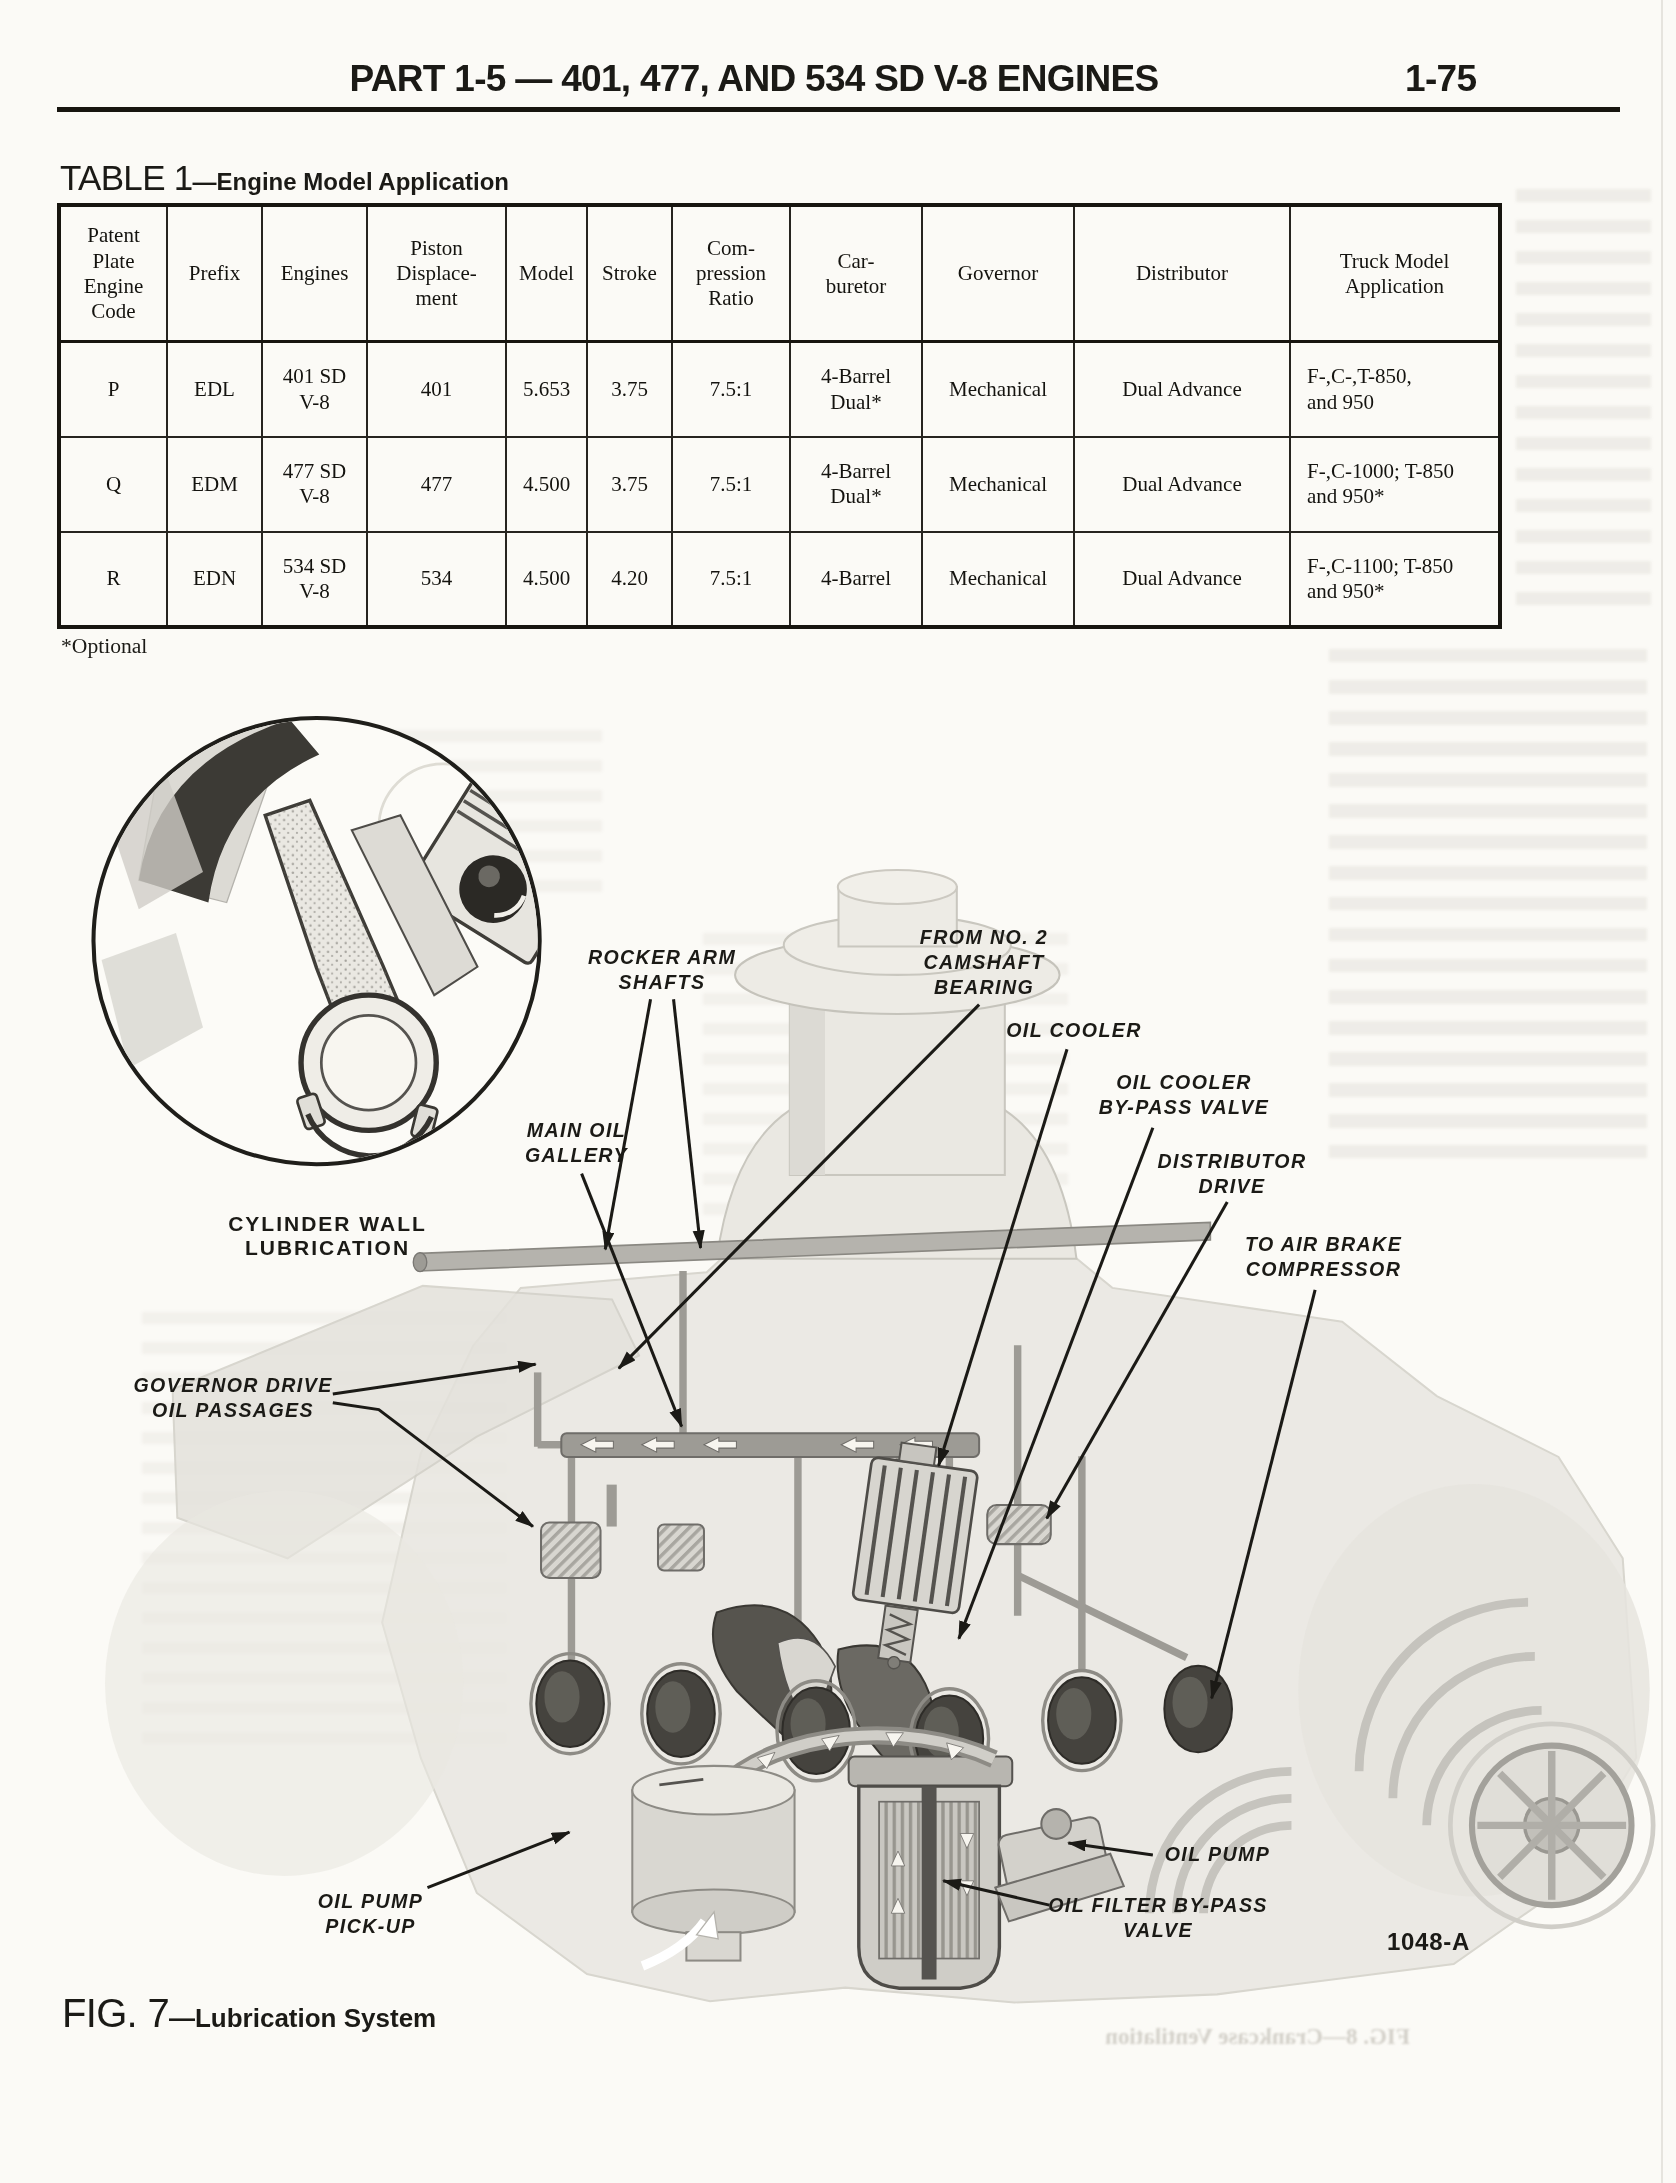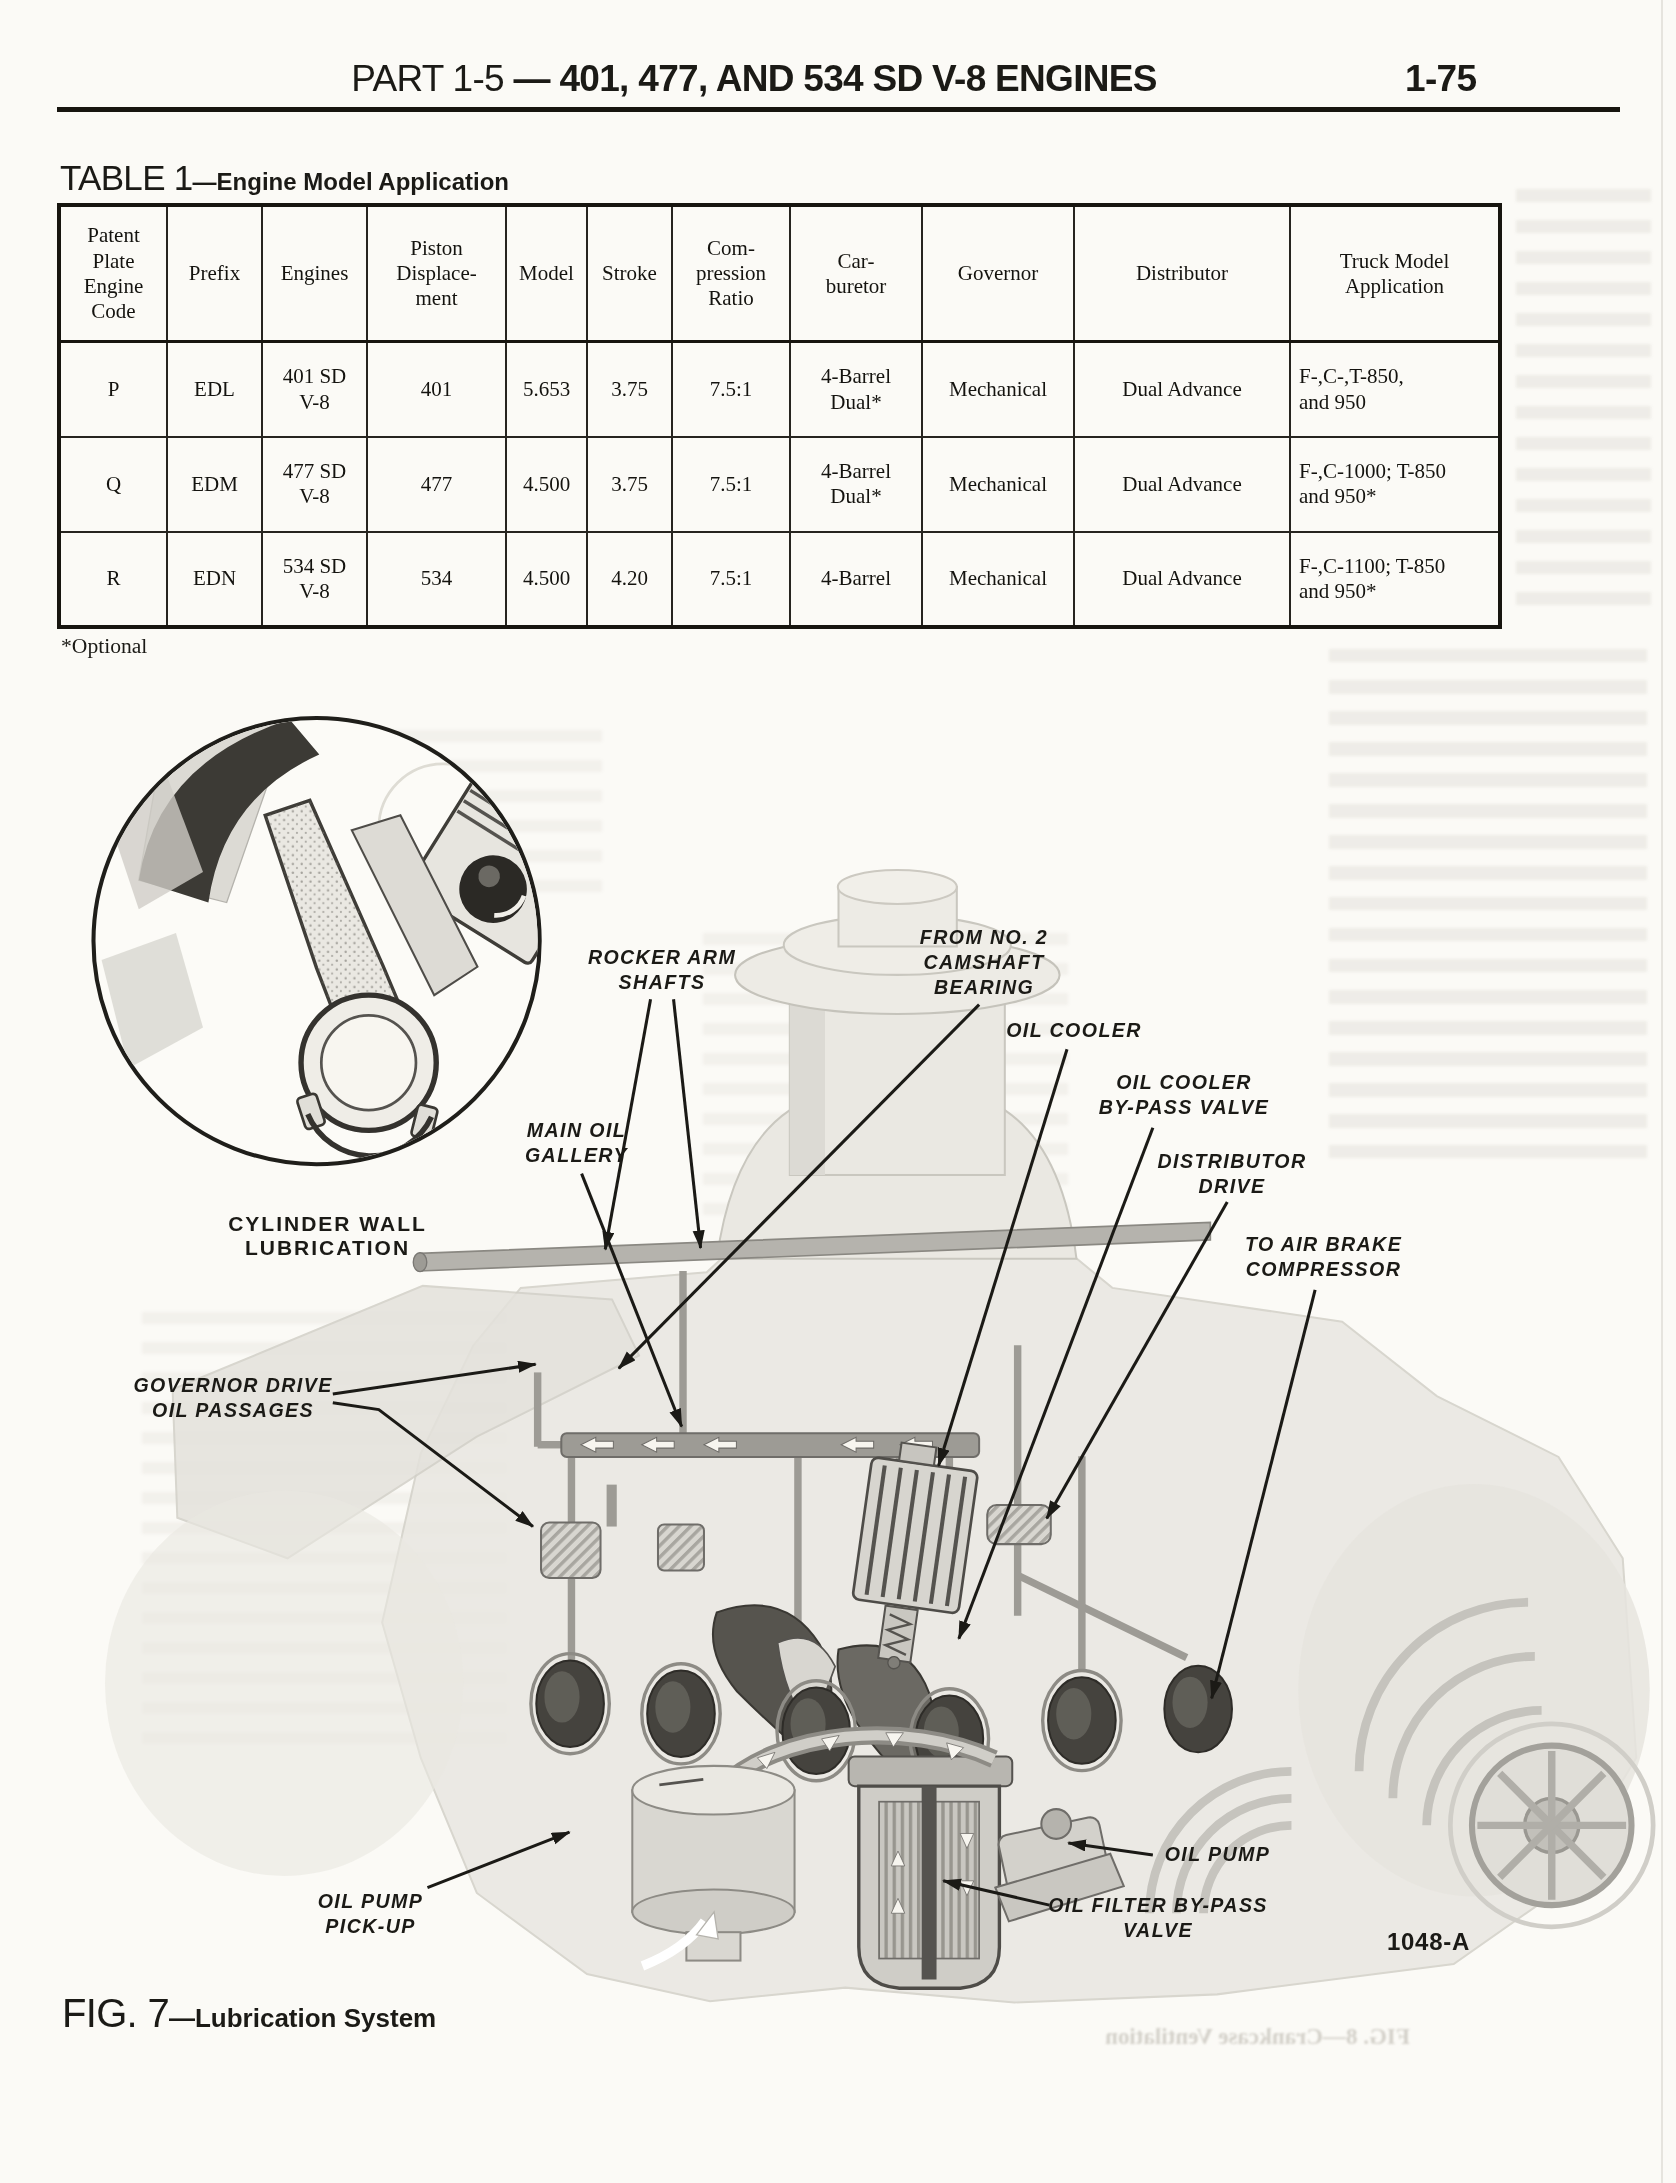--- a/index.html
+++ b/index.html
@@ -2,36 +2,36 @@
 <html style="font-size:10.8px"><head>
 <meta charset="utf-8">
 <style>
   html,body{margin:0;padding:0;background:#fbfaf6;}
   body{width:1677px;height:2183px;position:relative;overflow:hidden;
        font-family:"Liberation Sans",sans-serif;color:#1b1a16;}
 
   
   .page-header-title{position:absolute;top:58px;left:0;width:1508px;text-align:center;
        font-weight:800;font-size:37px;letter-spacing:-0.7px;white-space:nowrap;}
-  .page-header-title .part{font-weight:400;}
+  .page-header-title .part{font-weight:700;}
   .page-number{position:absolute;top:58px;left:1405px;font-weight:800;font-size:37px;letter-spacing:-0.7px;}
   .header-rule{position:absolute;top:107px;left:57px;width:1563px;height:4.7px;background:#17150f;}
 
   
   .table-title{position:absolute;top:158px;left:60px;white-space:nowrap;}
   .table-title .t1{font-size:35px;font-weight:400;letter-spacing:-0.7px;}
   .table-title .t2{font-size:24px;font-weight:700;letter-spacing:0;}
   table.engine{position:absolute;top:203px;left:57px;width:1440px;border-collapse:collapse;
        table-layout:fixed;font-family:"Liberation Serif",serif;font-size:21px;color:#14130f;border-radius:12px;}
   table.engine th,table.engine td{border:2px solid #26241f;text-align:center;vertical-align:middle;
        white-space:pre-line;line-height:1.2;padding:2.7px 4px;}
   table.engine{border:4.7px solid #17150f;}
   table.engine thead th{height:128px;border-bottom:3.4px solid #17150f;font-weight:400;}
   table.engine tbody tr{height:95px;}
-  table.engine td.left{text-align:left;padding-left:8px;}
+  table.engine td.left{text-align:left;padding-left:16px;}
   .table-footnote{position:absolute;top:634px;left:61px;font-family:"Liberation Serif",serif;font-size:21.6px;}
 
   
   .fig-label{position:absolute;text-align:center;font-size:19.6px;font-weight:700;letter-spacing:1.4px;
        line-height:1.28;white-space:pre-line;color:#1b1a16;font-style:italic;}
   .inset-caption{position:absolute;top:1212px;left:162px;width:331px;text-align:center;
        font-size:21px;font-weight:700;letter-spacing:2px;}
   .figure-code{position:absolute;top:1928px;left:1387px;font-size:24px;font-weight:800;letter-spacing:0.7px;}
   .fig-caption{position:absolute;top:1991px;left:62px;white-space:nowrap;}
   .fig-caption .f1{font-size:40px;font-weight:400;letter-spacing:-0.7px;margin-top:8px;}

